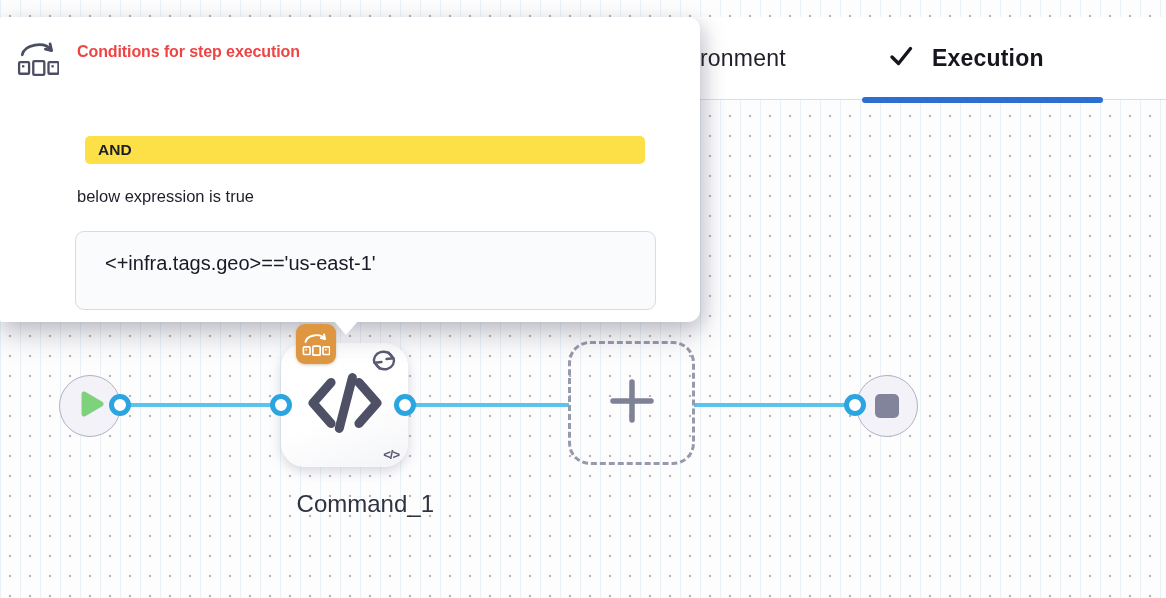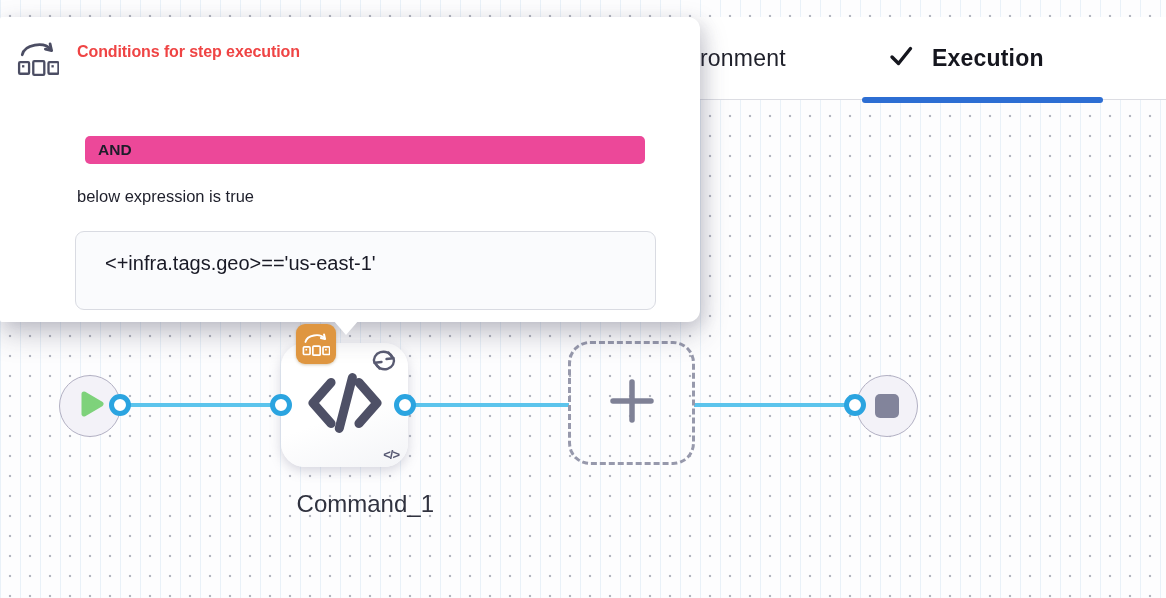--- a/index.html
+++ b/index.html
@@ -68,21 +68,21 @@
     background:#ffffff; border-radius:2px 12px 12px 2px; z-index:20;
     box-shadow:0 12px 28px rgba(56,58,84,.28), 6px 4px 14px rgba(56,58,84,.10); }
   .popover-caret { position:absolute; left:333px; top:320px; width:0; height:0;
     border-left:13px solid transparent; border-right:13px solid transparent;
     border-top:15px solid #ffffff; z-index:21; }
   .pop-icon { position:absolute; left:17px; top:22px; }
   .pop-title { position:absolute; left:77px; top:26px; font-size:16px; font-weight:700;
     color:#ef4444; letter-spacing:-.1px; }
   .pop-desc { position:absolute; left:77px; top:77px; font-size:16.5px; color:#1e1f2b; }
   .and-badge { position:absolute; left:85px; top:119px; width:560px; height:28px;
-    background:#ec4899; border-radius:5px; font-size:15.5px; font-weight:700;
+    background:#fde047; border-radius:5px; font-size:15.5px; font-weight:700;
     color:#1c1d29; line-height:28px; padding-left:13px; }
   .pop-intro { position:absolute; left:77px; top:170px; font-size:16.5px; color:#1e1f2b; }
   .expr-box { position:absolute; left:75px; top:214px; width:581px; height:79px;
     background:#fafbfd; border:1px solid #d9dbe2; border-radius:9px;
     font-size:20px; color:#191a26; line-height:62px; padding-left:29px;
     white-space:nowrap; overflow:hidden; }
 </style>
 </head>
 <body>
 

